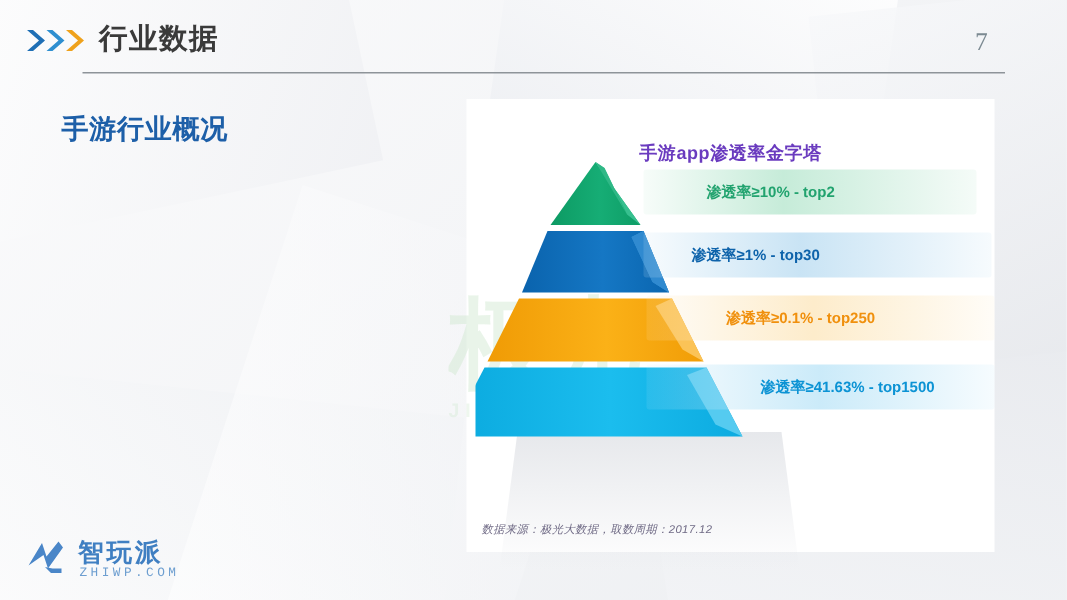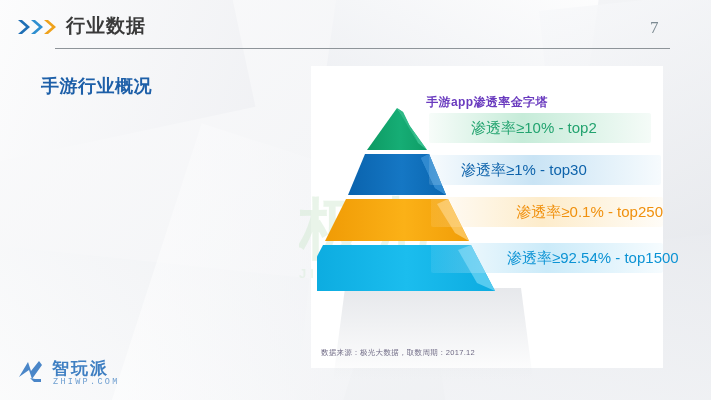--- a/index.html
+++ b/index.html
@@ -105,42 +105,42 @@
     position:absolute; left:22px; top:222px; width:200px; height:92px;
     background:linear-gradient(180deg,rgba(226,228,232,.85),rgba(245,246,248,0));
     clip-path:polygon(6% 0%, 94% 0%, 100% 100%, 0% 100%);
   }
 
   .band{
     position:absolute; height:30px; border-radius:2px;
     display:flex; align-items:center;
   }
   .band span{
-    font-size:15px; font-weight:normal; white-space:nowrap;
+    font-size:10px; font-weight:bold; white-space:nowrap;
   }
   #band0{ left:118px; top:47px; width:222px;
     background:linear-gradient(90deg,rgba(200,236,217,.15),rgba(176,228,202,.72) 42%,rgba(214,240,226,.25));
     padding-left:42px; }
   #band0 span{ color:#22a36f; }
   #band1{ left:118px; top:89px; width:232px;
     background:linear-gradient(90deg,rgba(205,230,246,.15),rgba(178,216,240,.70) 45%,rgba(216,236,248,.22));
     padding-left:32px; }
   #band1 span{ color:#0e63ab; }
   #band2{ left:120px; top:131px; width:232px;
     background:linear-gradient(90deg,rgba(253,235,200,.12),rgba(252,226,176,.66) 48%,rgba(254,242,218,.2));
-    padding-left:53px;justify-content:flex-end; }
+    padding-left:53px; }
   #band2 span{ color:#f0900d; }
   #band3{ left:120px; top:177px; width:232px;
     background:linear-gradient(90deg,rgba(205,236,250,.1),rgba(176,224,246,.66) 50%,rgba(214,240,252,.22));
     padding-left:76px; }
   #band3 span{ color:#0c93d4; }
 
   #source{
     position:absolute; left:10px; bottom:10px;
-    font-size:7.5px; color:#6f6a85; letter-spacing:.3px;
+    font-size:7.5px; color:#6f6a85; font-style:italic; letter-spacing:.3px;
   }
 </style>
 </head>
 <body>
 
 <div id="slide">
 
   <div class="facet f1"></div>
   <div class="facet f2"></div>
   <div class="facet f3"></div>
@@ -234,19 +234,19 @@
     <div class="band" id="band0">
       <span>渗透率≥10% - top2</span>
     </div>
     <div class="band" id="band1">
       <span>渗透率≥1% - top30</span>
     </div>
     <div class="band" id="band2">
       <span>渗透率≥0.1% - top250</span>
     </div>
     <div class="band" id="band3">
-      <span>渗透率≥92.54% - top1500</span>
+      <span>渗透率≥41.63% - top1500</span>
     </div>
 
     <div id="source">数据来源：极光大数据，取数周期：2017.12</div>
   </div>
 
 </div>
 
 </body></html>

